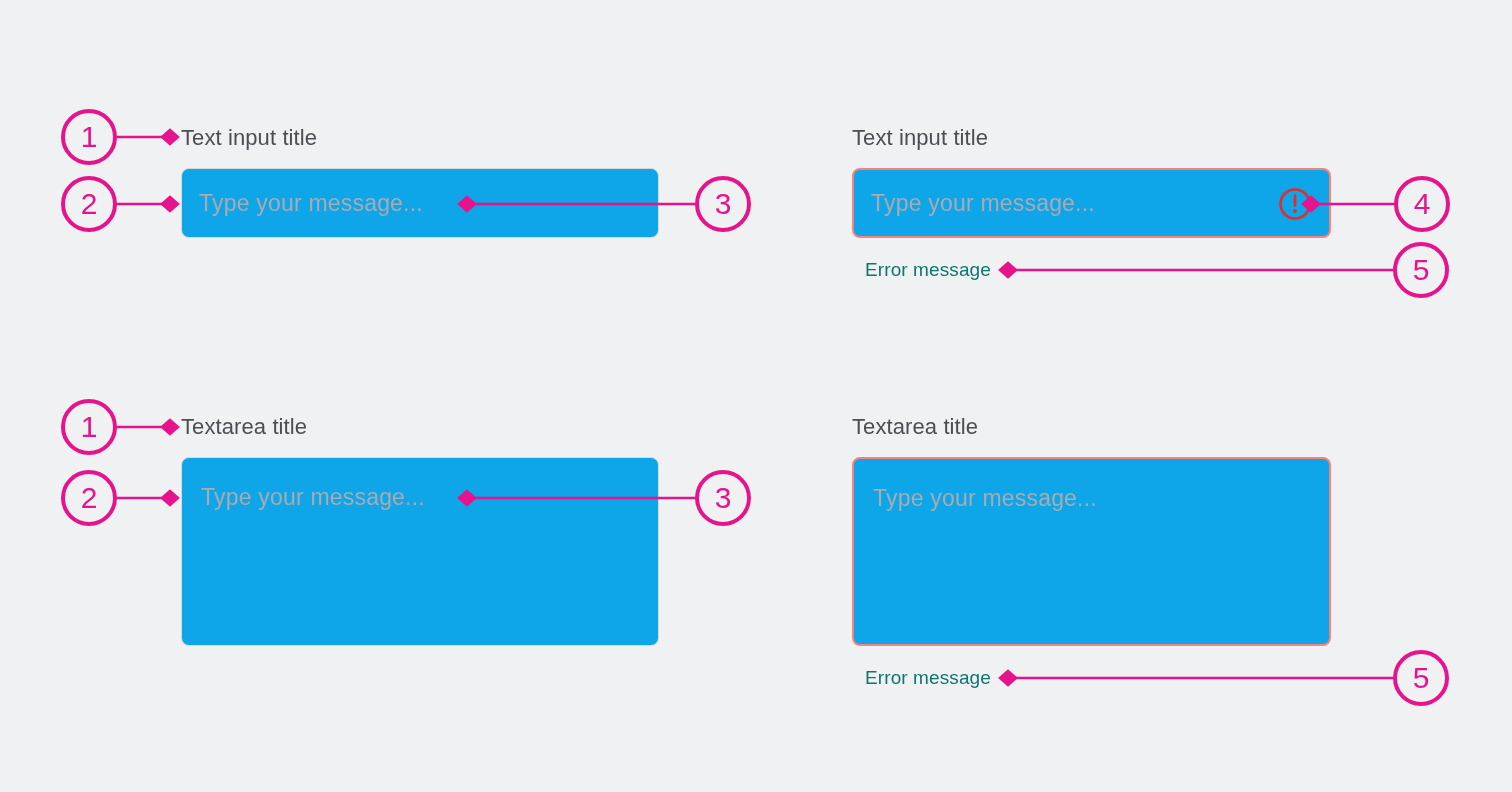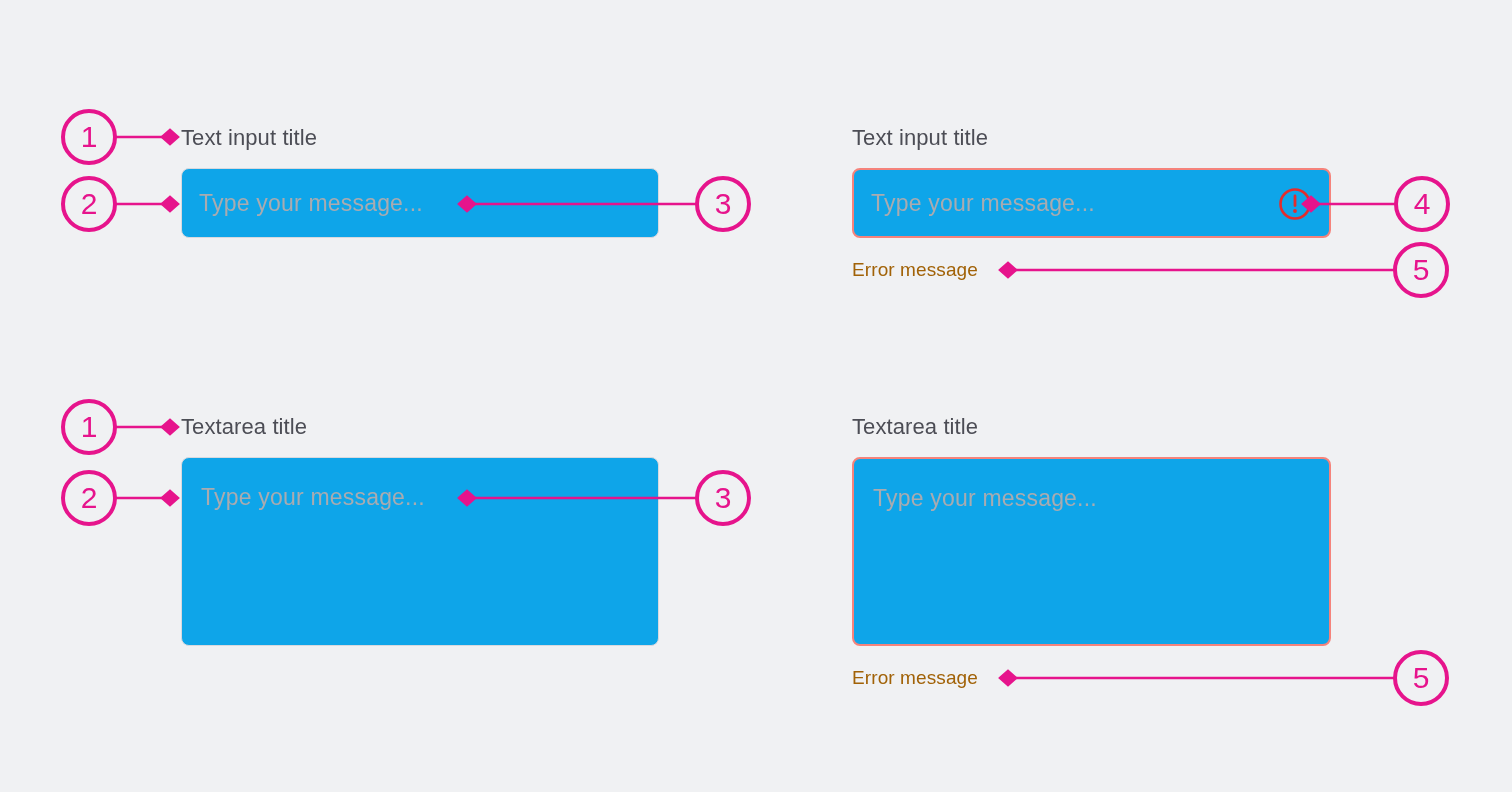--- a/index.html
+++ b/index.html
@@ -38,22 +38,23 @@
   .ui-input::placeholder, .ui-textarea::placeholder {
     color: #A9ABB0;
     opacity: 1;
     letter-spacing: 0.2px;
   }
   .error-state { border: 2px solid #F5837B; }
 
   .error-msg {
     position: absolute;
     font-size: 19px;
-    color: #a16207;
+    color: #0f766e;
     letter-spacing: 0.1px;
+    margin-left: 13px;
   }
 
   .error-icon-wrap {
     position: absolute;
     width: 34px;
     height: 34px;
     pointer-events: none;
   }
 
   

